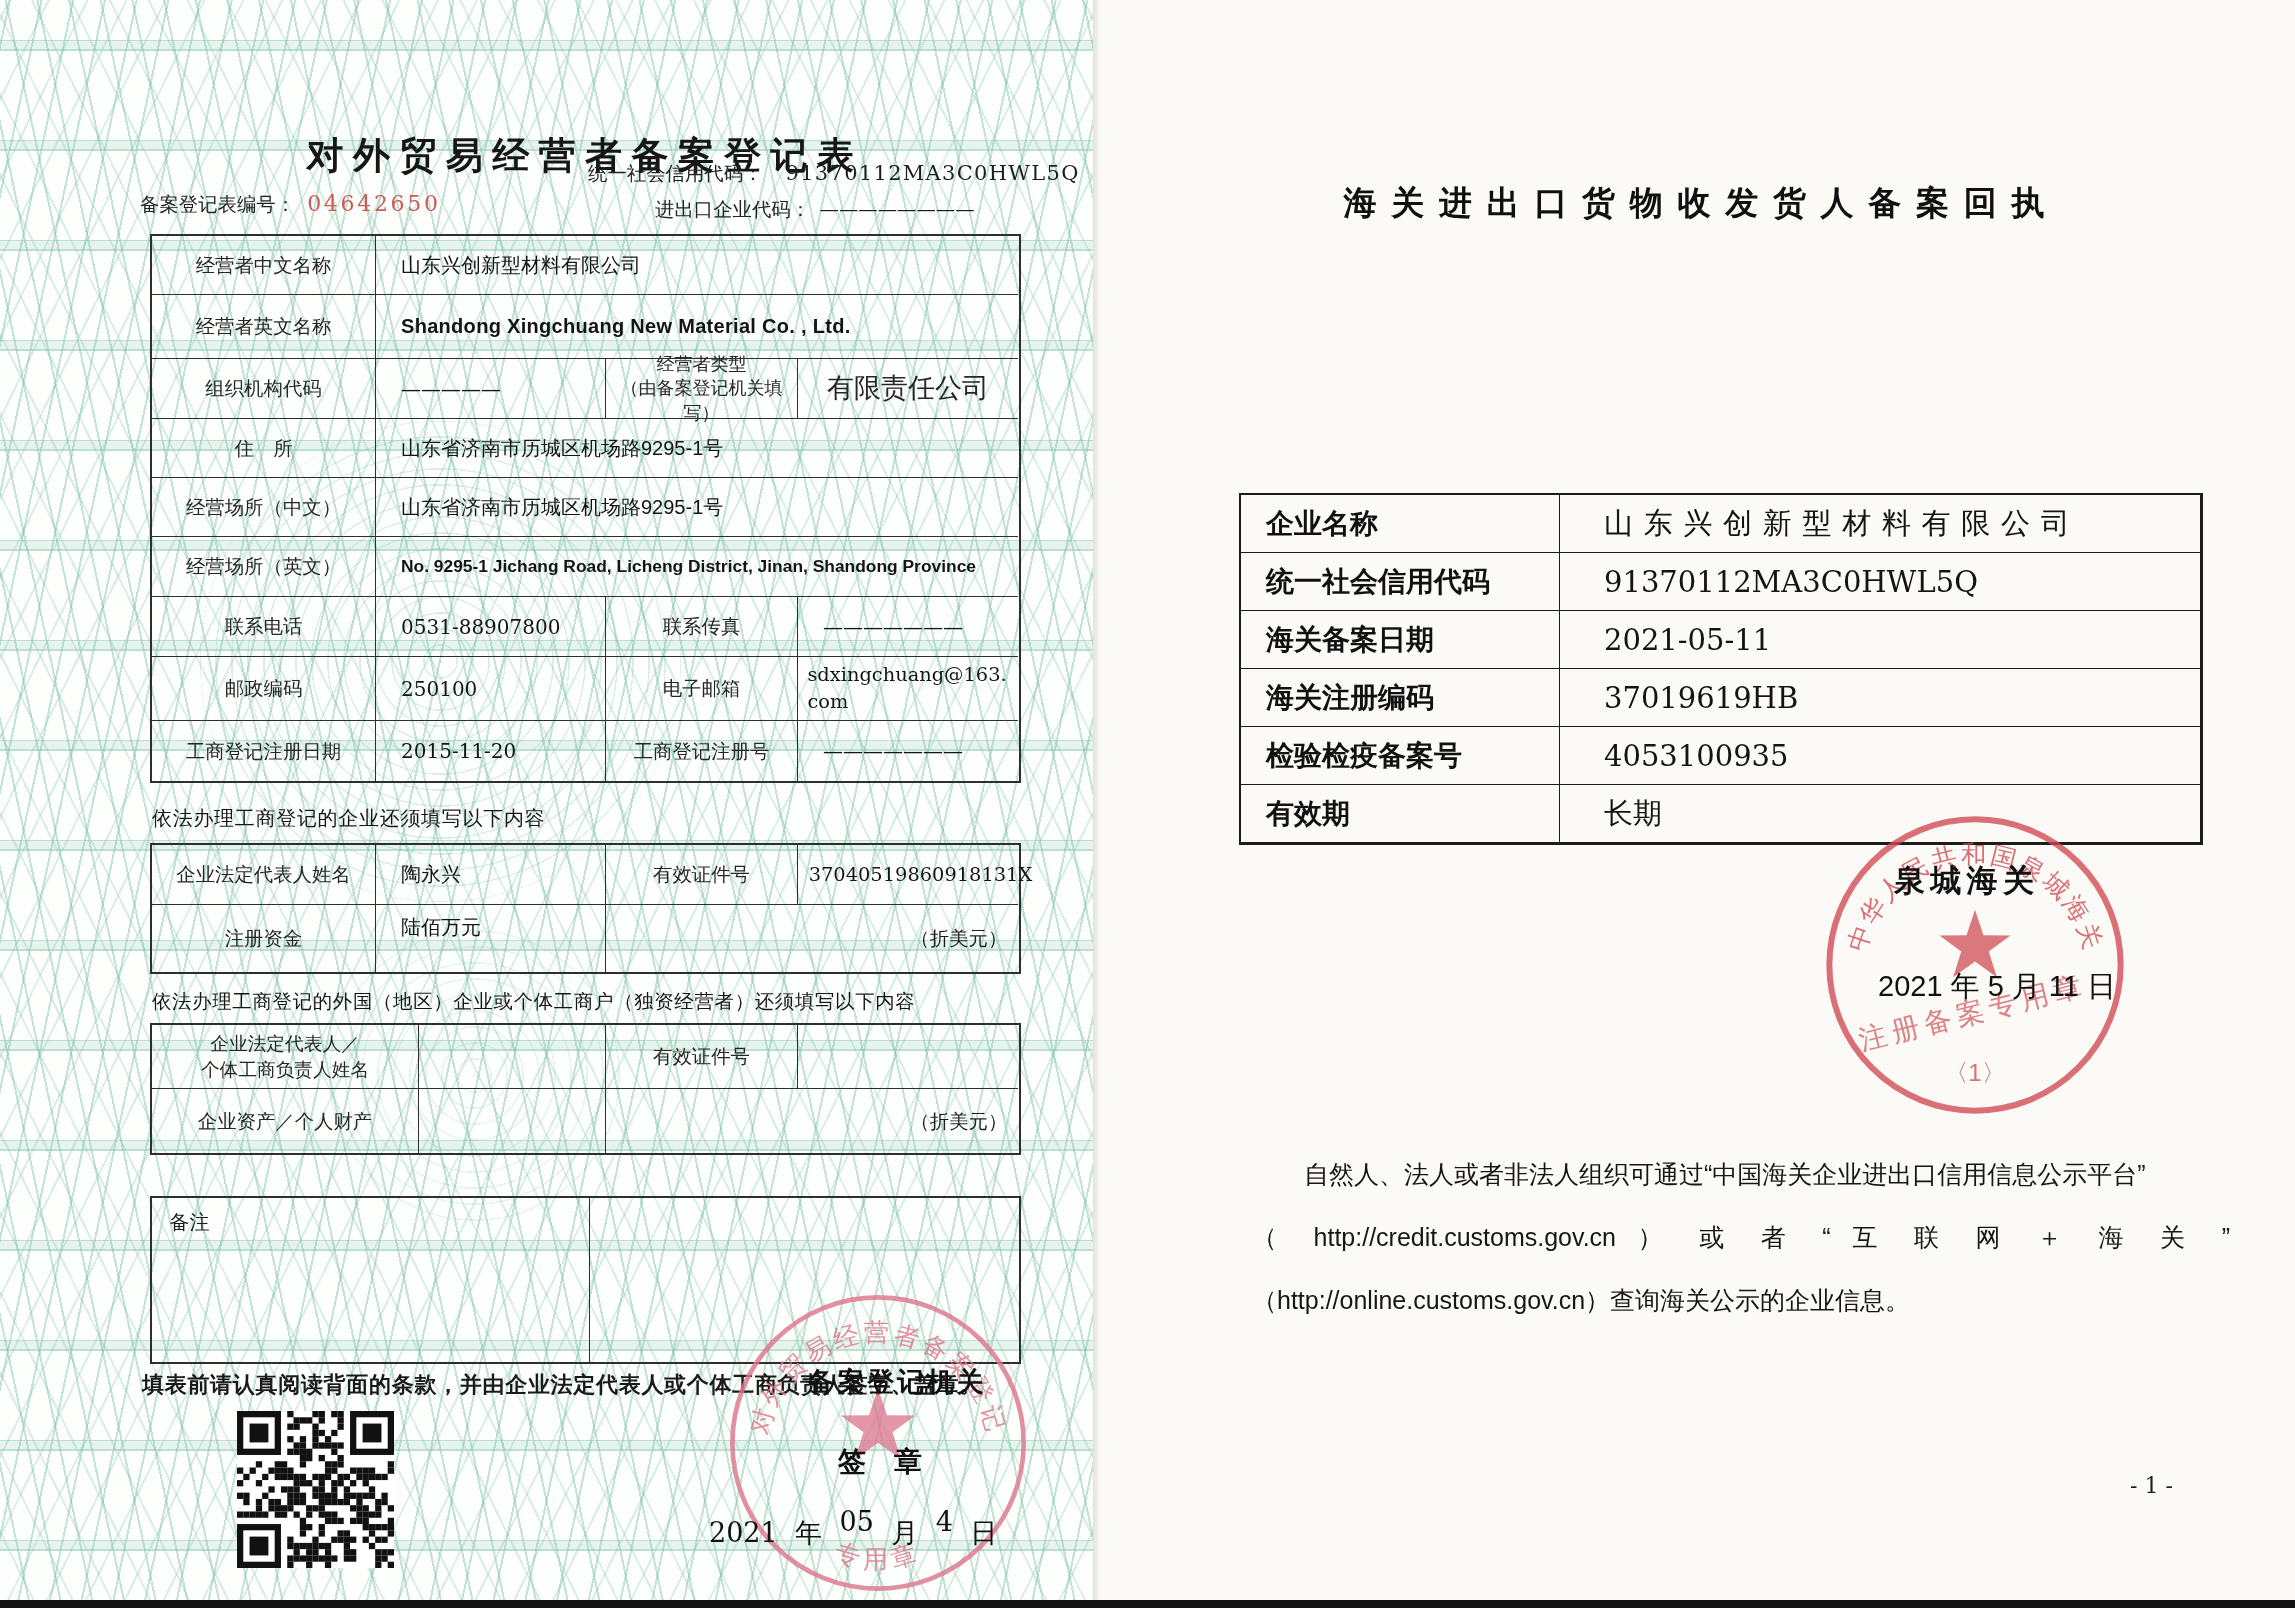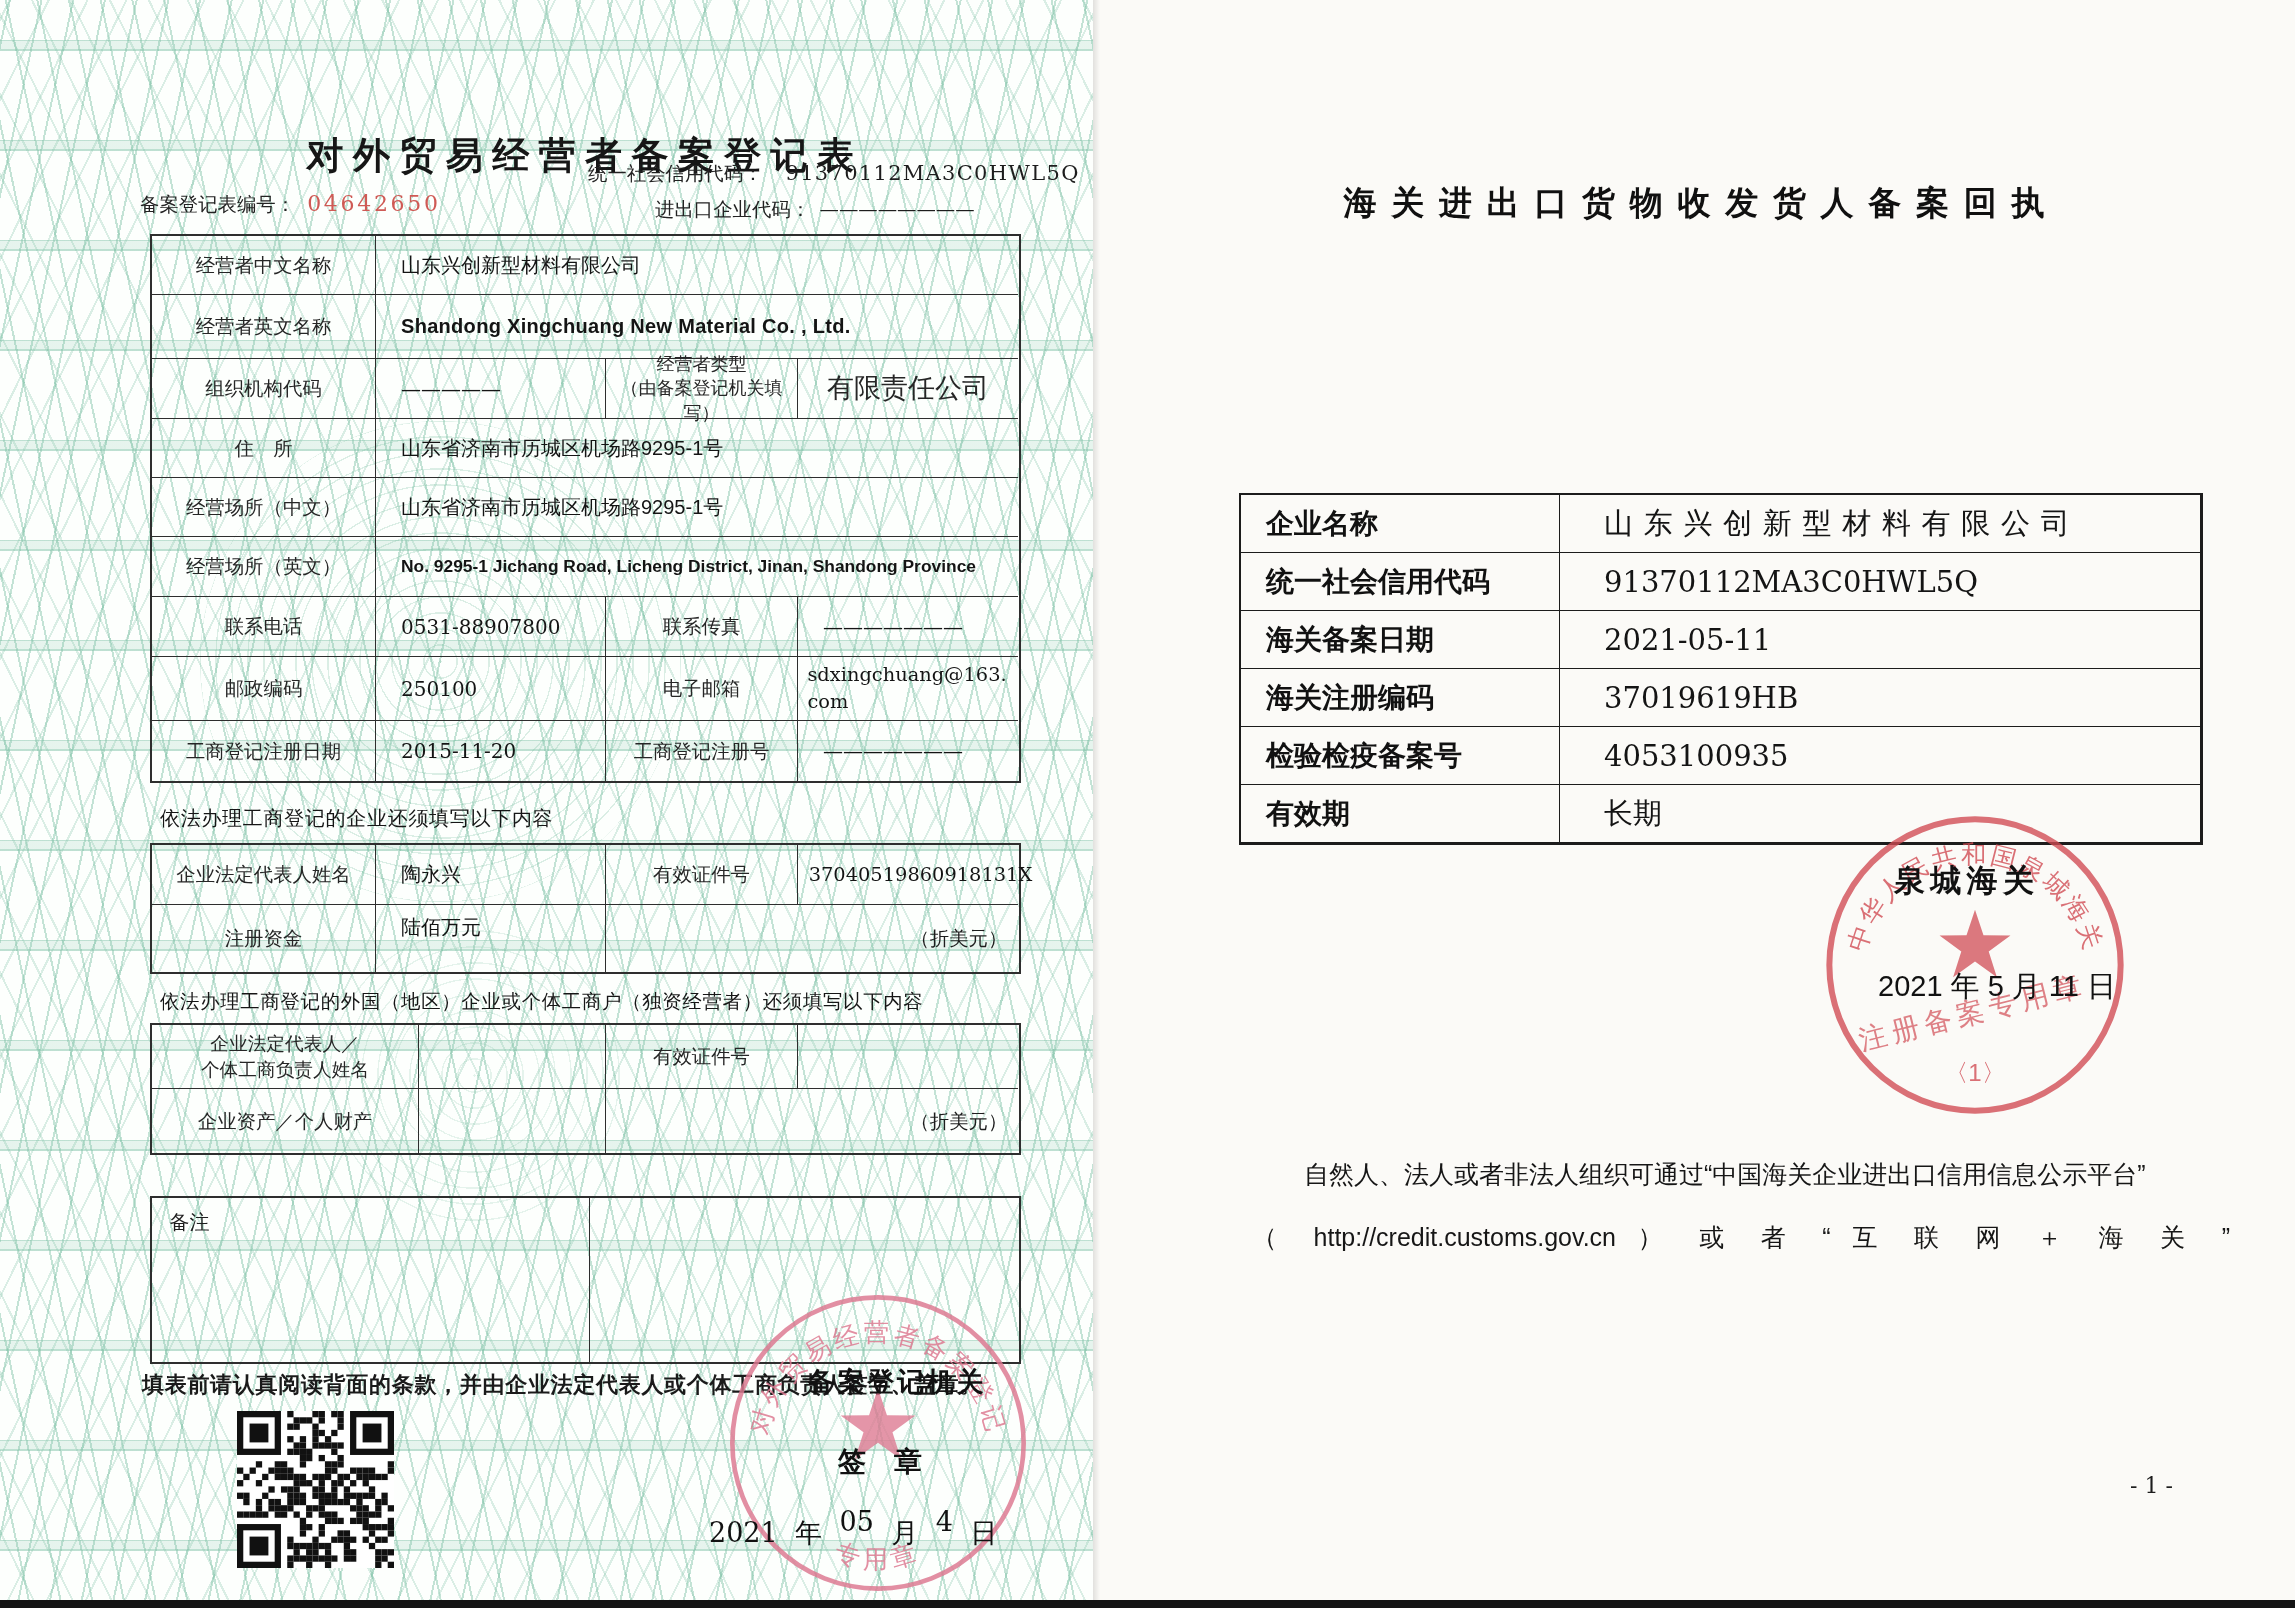--- a/index.html
+++ b/index.html
@@ -33,21 +33,21 @@
   .tbl .nr{border-right:none;} .tbl .nb{border-bottom:none;}
   .sp2{grid-column:span 2;} .sp3{grid-column:span 3;}
   .lab{display:flex;align-items:center;justify-content:center;text-align:center;
        font-size:19.4px;color:#262626;white-space:pre-line;line-height:1.35;}
   .val{display:flex;align-items:center;padding-left:25px;font-size:20px;color:#141414;}
   .val.eng{font-size:20px;font-weight:bold;letter-spacing:0.3px;}
   .val.engaddr{font-size:17.4px;font-weight:bold;}
   .val.topleft{align-items:flex-start;padding-top:9.4px;}
   .val.email{font-size:19.4px;word-break:break-all;line-height:1.35;padding-left:9.4px;padding-right:6.7px;}
   .note{display:flex;align-items:center;justify-content:flex-end;padding-right:10.7px;font-size:19.4px;}
-  .sec-title{position:absolute;left:160px;font-size:20px;color:#161616;letter-spacing:0.7px;}
+  .sec-title{position:absolute;left:152px;font-size:20px;color:#161616;letter-spacing:0.7px;}
   .remark-box{position:absolute;left:150px;top:1196px;width:867px;height:164px;border:2px solid #2e2e2e;}
   .remark-div{position:absolute;left:437px;top:0;bottom:0;width:1.3px;background:#2e2e2e;}
   .remark-label{position:absolute;left:17.4px;top:10.7px;font-size:20px;}
   .lp-footnote{position:absolute;left:142px;top:1370px;width:888px;font-size:22px;font-weight:600;
     letter-spacing:0.7px;color:#1a1a1a;}
   .qr{position:absolute;left:237px;top:1411px;width:157px;height:157px;}
   
   .stampsvg{position:absolute;opacity:.92;}
   .stamp-black{position:absolute;color:#111;z-index:6;}
   .lp-agency{left:800px;top:1364px;width:194px;text-align:center;font-size:27px;font-weight:600;letter-spacing:2.7px;}
@@ -460,20 +460,21 @@
       </text>
       <text id="rp-ring-middle" x="235" y="320" text-anchor="middle" fill="#d04a52" font-size="42" letter-spacing="8" opacity=".75" transform="rotate(-14 235 320)">注册备案专用章</text>
       <text id="rp-ring-bottom" x="235" y="408" text-anchor="middle" fill="#d04a52" font-size="36" opacity=".85">〈1〉</text>
     </svg>
     <div class="stamp-black rp-stampname">泉城海关</div>
     <div class="stamp-black rp-stampdate">2021 年 5 月 11 日</div>
 
     <div class="rp-note">
       <div class="l1">自然人、法人或者非法人组织可通过“中国海关企业进出口信用信息公示平台”</div>
       <div class="l2">（ http://credit.customs.gov.cn ） 或 者 “ 互 联 网 ＋ 海 关 ”</div>
+      <div class="l3">（http://online.customs.gov.cn）查询海关公示的企业信息。</div>
     </div>
 
     <div class="rp-pageno num">- 1 -</div>
   </section>
 
   <div class="scan-edge-bottom"></div>
 </div>
 
 
 </body></html>

